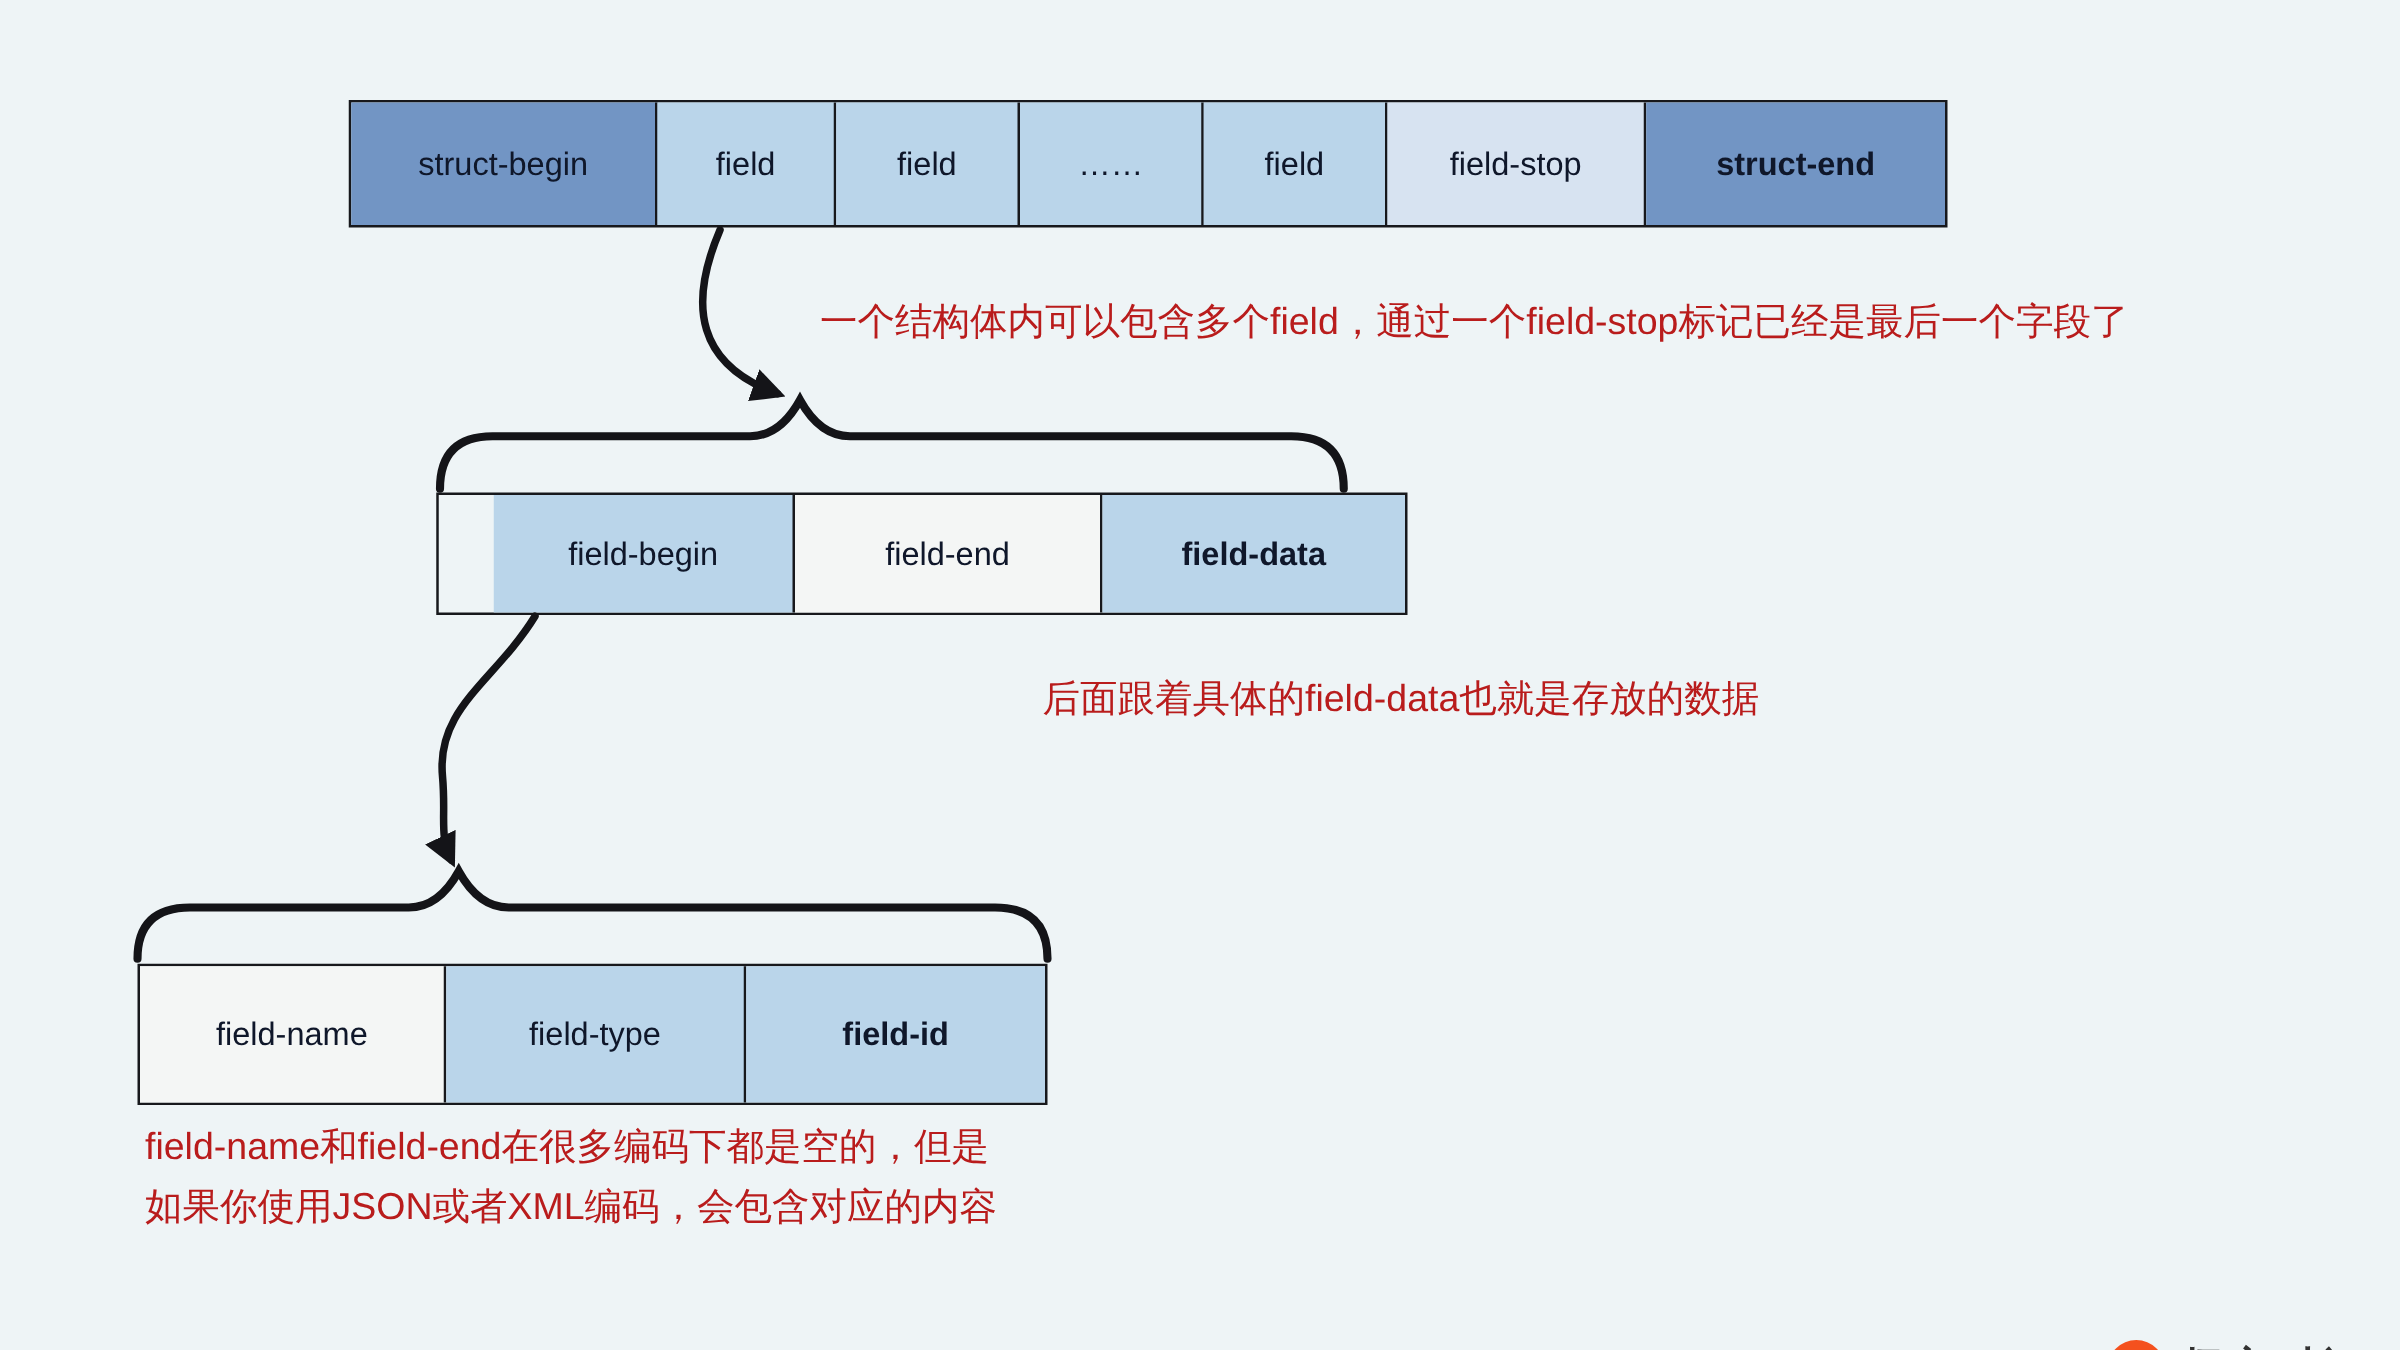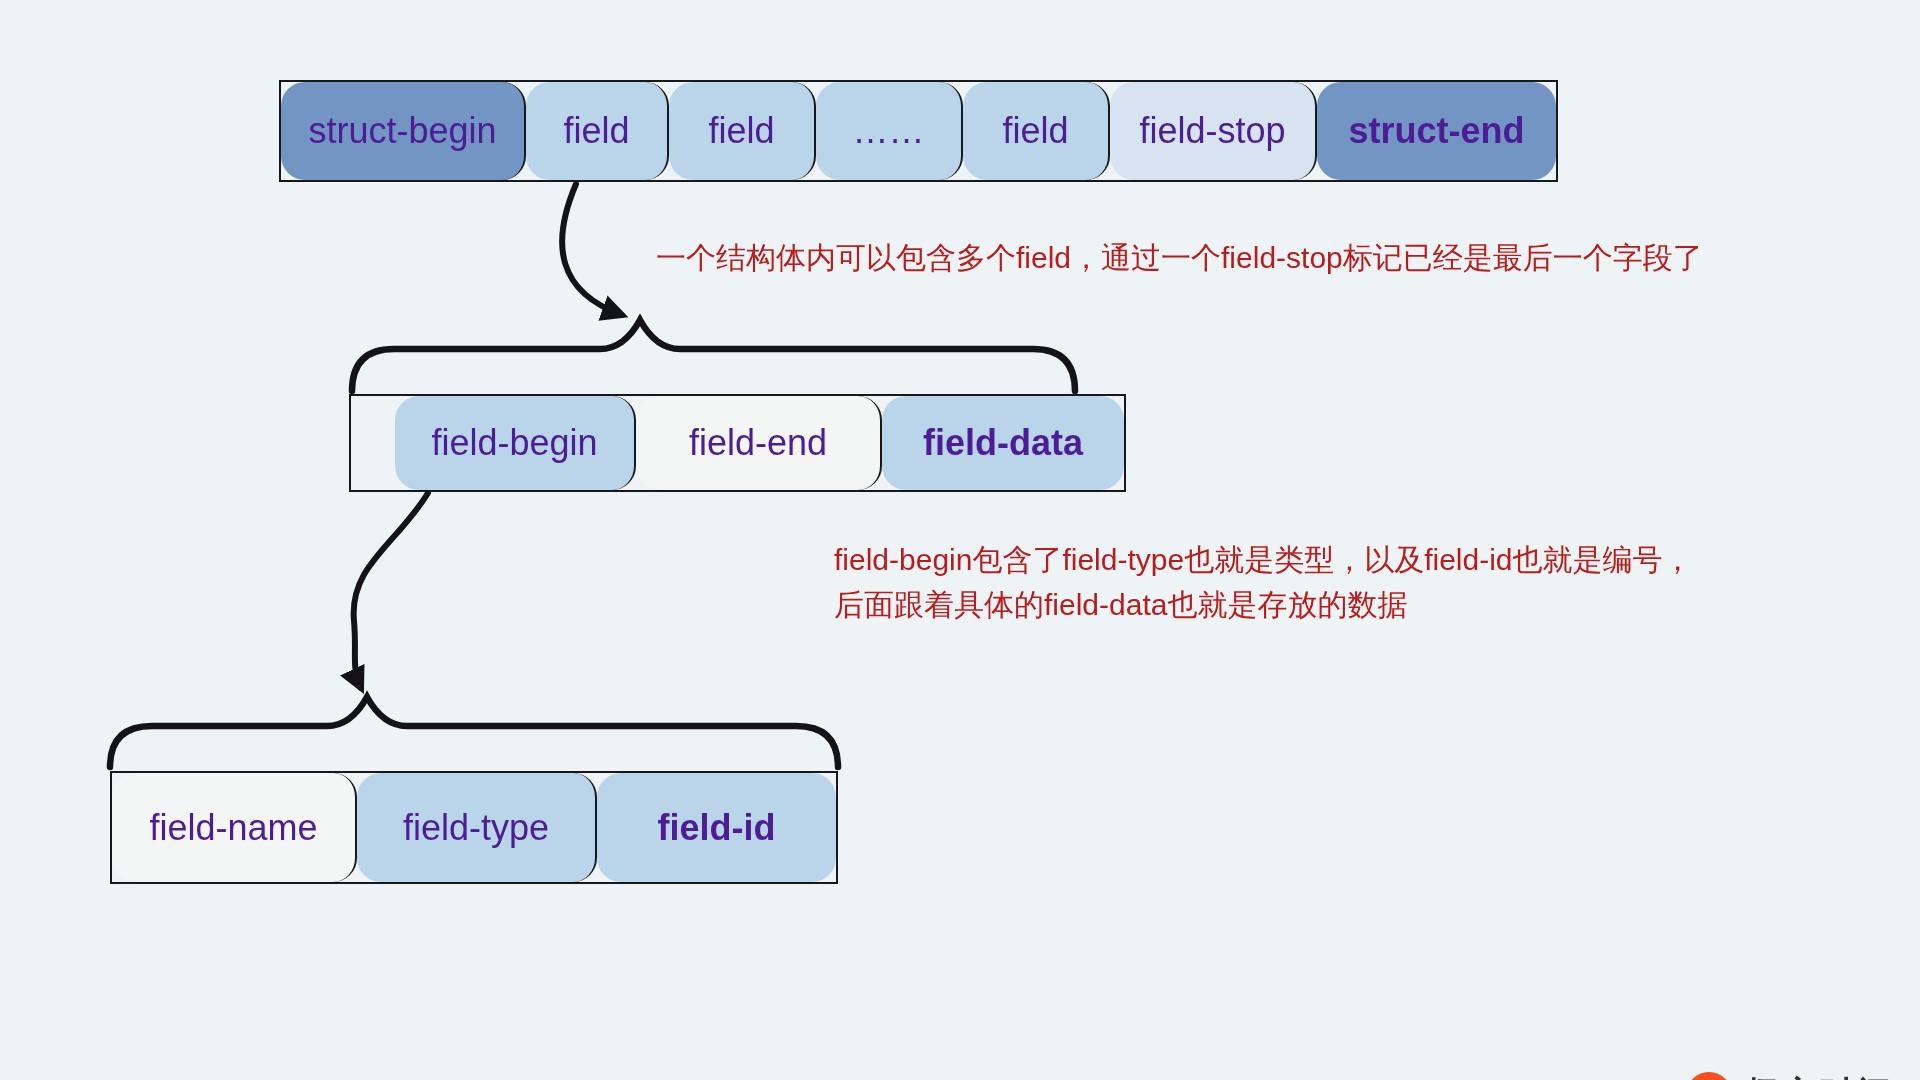--- a/index.html
+++ b/index.html
@@ -16,26 +16,25 @@
   .box-row {
     position: absolute;
     display: inline-flex;
     border: 2.5px solid #17181c;
     box-sizing: border-box;
   }
   .cell {
     display: flex;
     align-items: center;
     justify-content: center;
-    font-size: 36px;
-    color: #4c1d95;
+    font-size: 26px;
+    color: #0f172a;
     border-right: 2.5px solid #17181c;
     box-sizing: border-box;
     white-space: nowrap;
-    border-radius: 24px;
   }
   .cell:last-child { border-right: none; font-weight: bold; }
   .cell.dark    { background: #7295c4; }
   .cell.light   { background: #bad5ea; }
   .cell.pale    { background: #d7e3f1; }
   .cell.white   { background: #f4f6f5; }
 
   #row-struct      { left: 279px; top: 80px;  height: 102px; }
   #row-field       { left: 349px; top: 394px; height: 98px; padding-left: 44px;  }
   #row-field-begin { left: 110px; top: 771px; height: 113px; }
@@ -112,24 +111,27 @@
     <path d="M 428 493 C 396 545, 349 566, 354 621 C 357 655, 351 667, 361 688" fill="none" stroke="#141418" stroke-width="6" stroke-linecap="round" marker-end="url(#arrowhead)"></path>
 
     <path d="M 110 767 Q 110 726 152 726 L 327 726 Q 351 726 367 697 Q 383 726 407 726 L 796 726 Q 838 726 838 767" fill="none" stroke="#141418" stroke-width="6.5" stroke-linecap="round"></path>
   </svg>
 
   <div class="annotation" id="ann-struct">
     <div>一个结构体内可以包含多个field，通过一个field-stop标记已经是最后一个字段了</div>
   </div>
 
   <div class="annotation" id="ann-field">
-    <div>field-begin包含了field-type也就是类型，以及field-id也就是编号，</div>
     <div>后面跟着具体的field-data也就是存放的数据</div>
   </div>
 
+  <div class="annotation" id="ann-name">
+    <div>field-name和field-end在很多编码下都是空的，但是</div>
+    <div>如果你使用JSON或者XML编码，会包含对应的内容</div>
+  </div>
 
   <div id="logo">
     <svg width="46" height="46" viewBox="0 0 46 46" xmlns="http://www.w3.org/2000/svg">
       <circle cx="23" cy="23" r="23" fill="#f4511e"></circle>
       <circle cx="23" cy="20.5" r="9.5" fill="none" stroke="#ffffff" stroke-width="6"></circle>
       <path d="M15 29 L20.5 38.5 L25.5 29 z" fill="#ffffff"></path>
     </svg>
     <span class="logo-text">极客时间</span>
   </div>
 

